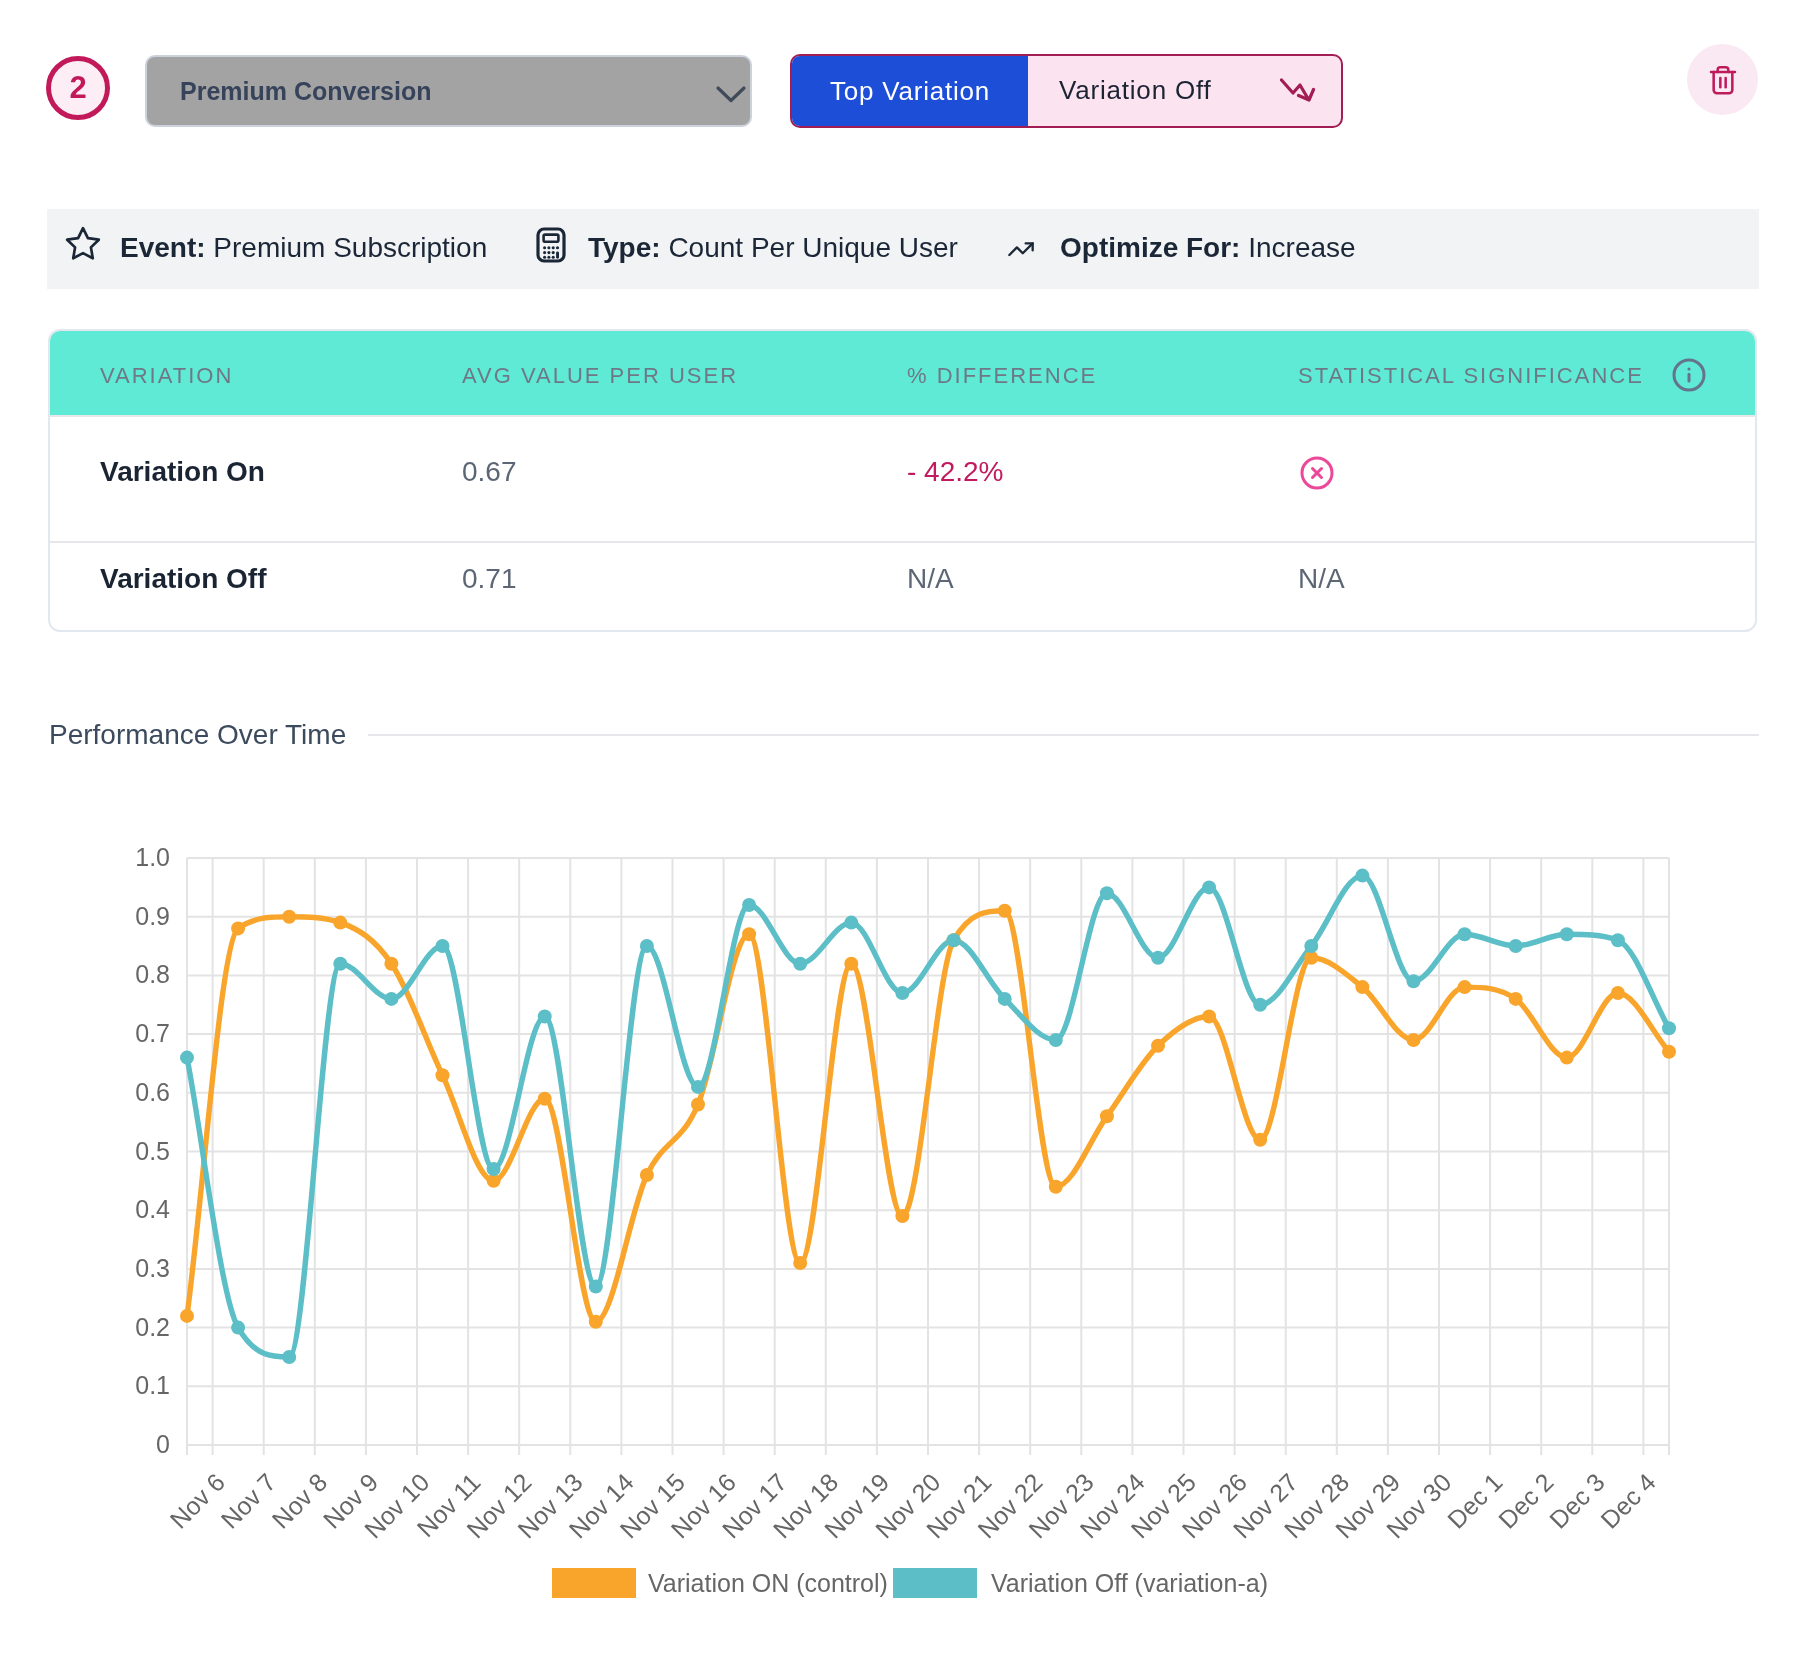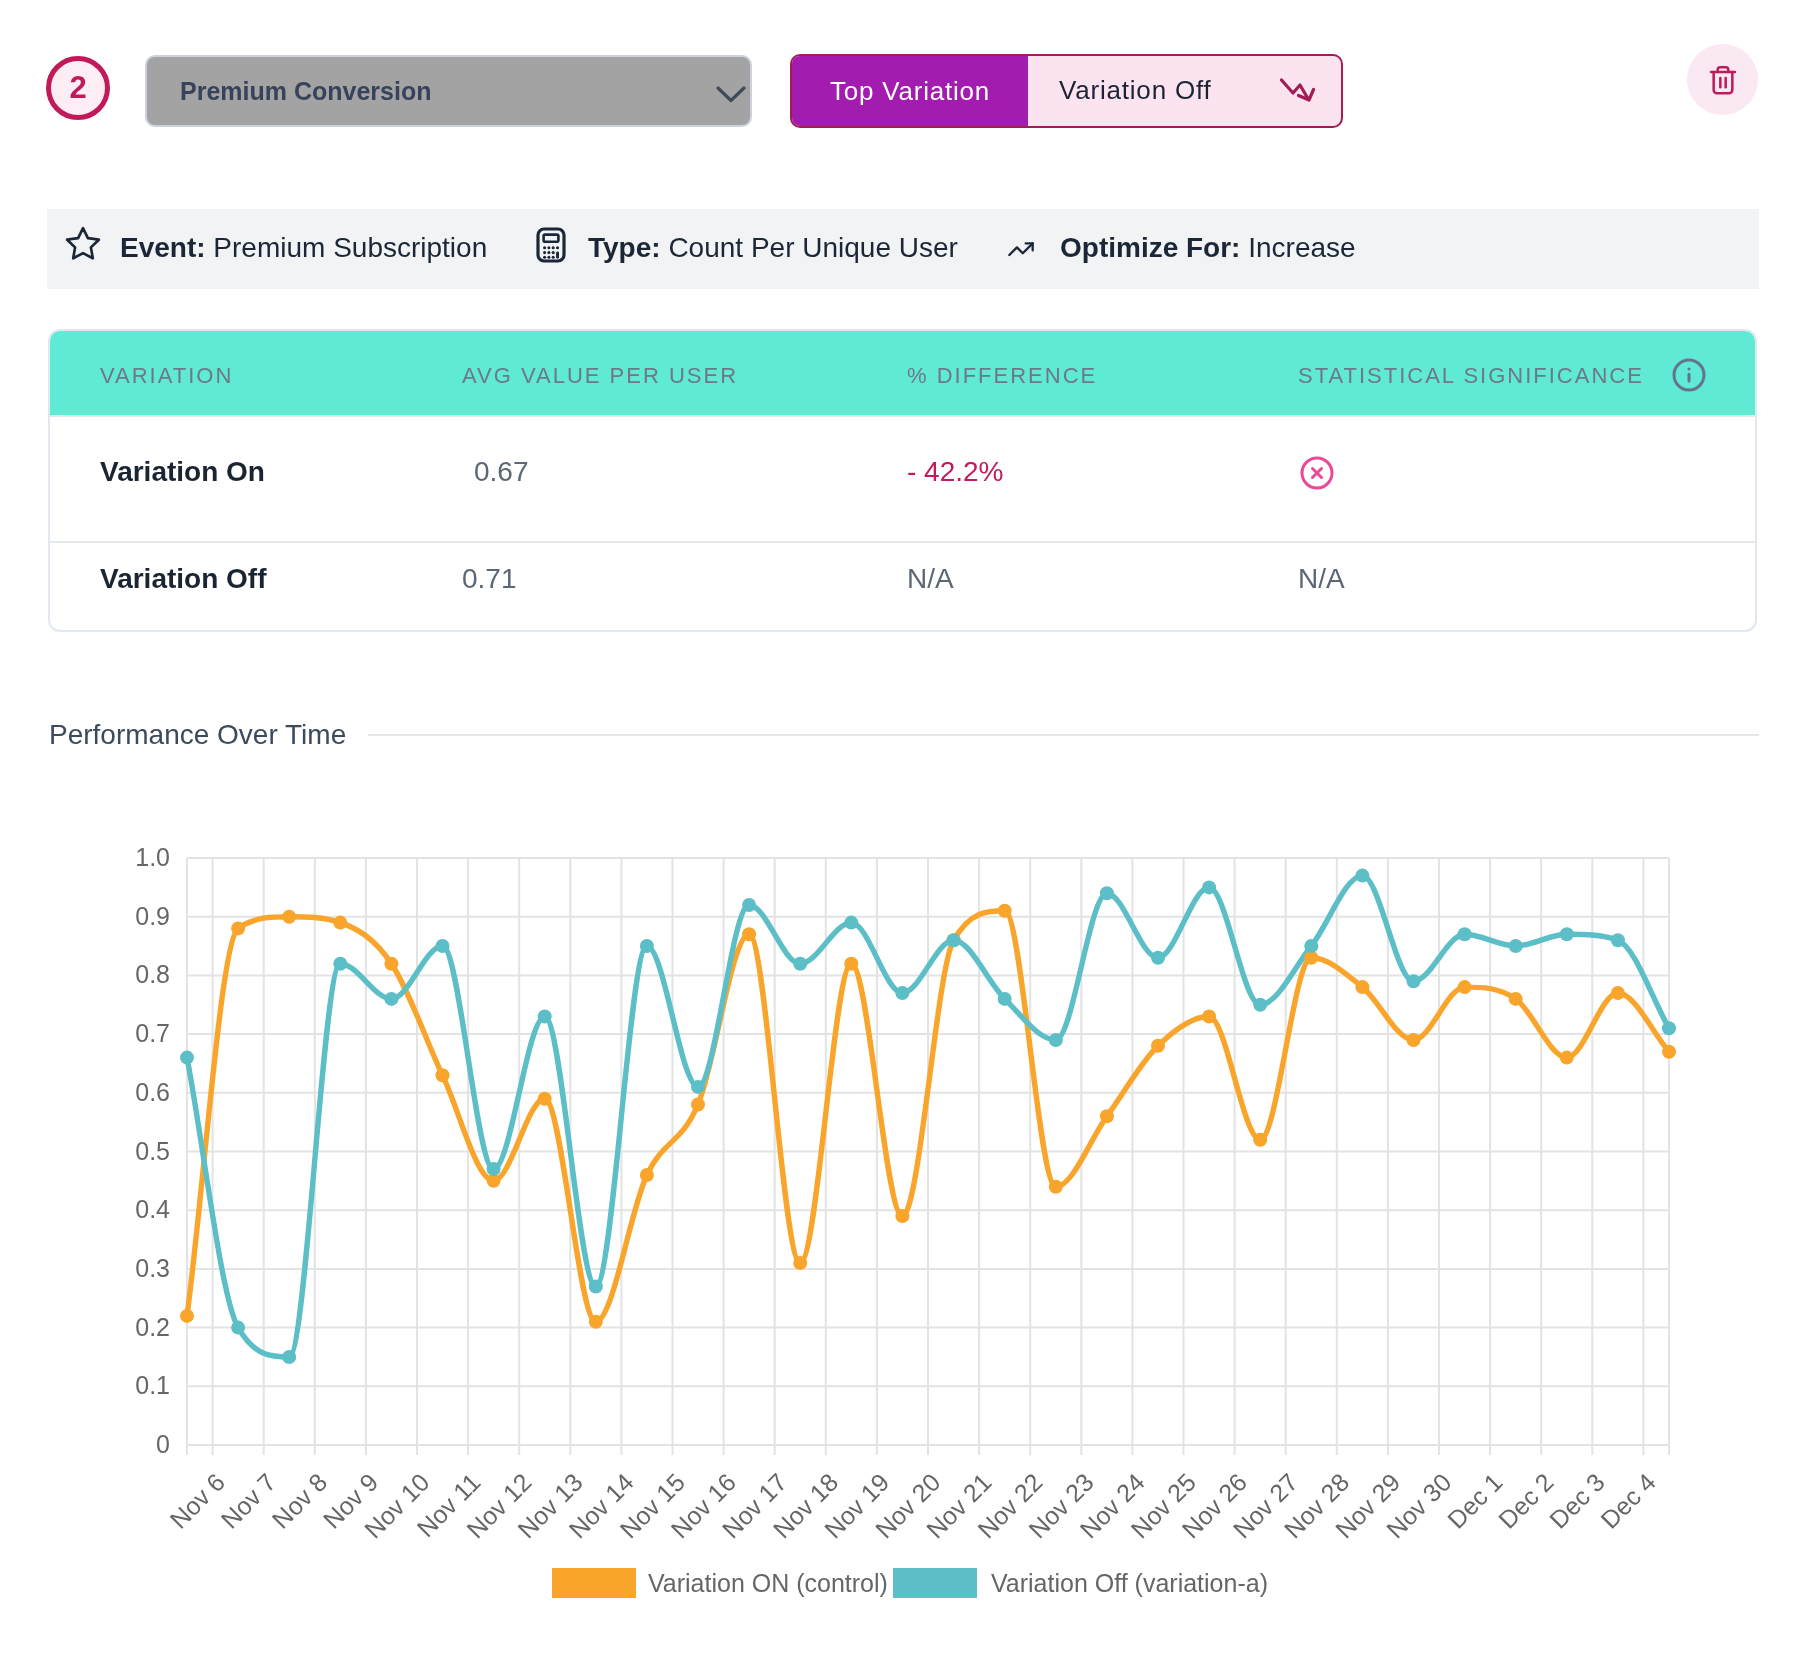--- a/index.html
+++ b/index.html
@@ -4,21 +4,21 @@
 <style>
 * { margin:0; padding:0; box-sizing:border-box; }
 html,body { width:1806px; height:1656px; background:#fff; font-family:"Liberation Sans", sans-serif; position:relative; overflow:hidden; }
 .abs { position:absolute; }
 
 .numcircle { left:46px; top:56px; width:64px; height:64px; border-radius:50%; border:5.5px solid #C2195B; background:#FCEEF4; color:#C2195B; font-size:31px; font-weight:700; display:flex; align-items:center; justify-content:center; }
 .dropdown { left:145px; top:55px; width:607px; height:72px; border:2px solid #CBD2DC; border-radius:10px; background:#a3a3a3; display:flex; align-items:center; }
 .dropdown .lbl { margin-left:33px; font-size:25px; font-weight:600; color:#36435A; }
 .dropdown svg { position:absolute; right:2px; top:22px; }
 .seg { left:790px; top:54px; height:74px; display:flex; border-radius:10px; overflow:hidden; border:2px solid #A11D54; background:#FBE3EF; }
-.seg .dark { width:236px; background:#a21caf; color:#fff; font-size:26px; letter-spacing:.8px; font-weight:500; display:flex; align-items:center; justify-content:center; }
+.seg .dark { width:236px; background:#1d4ed8; color:#fff; font-size:26px; letter-spacing:.8px; font-weight:500; display:flex; align-items:center; justify-content:center; }
 .seg .light { width:313px; color:#1C2434; font-size:26px; letter-spacing:.8px; font-weight:500; position:relative; }
 .seg .light span { position:absolute; left:31px; top:19px; }
 .seg .light svg { position:absolute; left:252px; top:22px; }
 .trashbtn { left:1687px; top:44px; width:71px; height:71px; border-radius:50%; background:#FAE8F2; display:flex; align-items:center; justify-content:center; }
 
 .metabar { left:47px; top:209px; width:1712px; height:80px; background:#F1F3F5; }
 .metatext { top:232px; font-size:28px; color:#1B2737; white-space:nowrap;text-align:center; }
 .metatext b { font-weight:700; }
 
 .tbl { left:48px; top:329px; width:1709px; height:303px; border:2px solid #E2E8F0; border-radius:12px; background:#fff; overflow:hidden; }
@@ -95,21 +95,21 @@
     <span class="th" style="left:857px;">% DIFFERENCE</span>
     <span class="th" style="left:1248px;">STATISTICAL SIGNIFICANCE</span>
     <svg style="position:absolute;left:1621px;top:26px;" width="36" height="36" viewBox="0 0 24 24" fill="none" stroke="#64748B" stroke-width="2" stroke-linecap="round" stroke-linejoin="round">
         <circle cx="12" cy="12" r="10"></circle>
         <line x1="12" y1="16" x2="12" y2="11.5"></line>
         <line x1="11.95" y1="8" x2="12.05" y2="8"></line>
       </svg>
   </div>
   <div class="row1">
     <span class="cell cname" style="left:50px;">Variation On</span>
-    <span class="cell" style="left:412px;margin-left:12px;">0.67</span>
+    <span class="cell" style="left:412px;">0.67</span>
     <span class="cell" style="left:857px;color:#C21A5E;">- 42.2%</span>
     <svg style="position:absolute;left:1249px;top:38px;" width="36" height="36" viewBox="0 0 24 24" fill="none" stroke="#EC4899" stroke-width="2" stroke-linecap="round" stroke-linejoin="round">
         <circle cx="12" cy="12" r="10"></circle>
         <line x1="9" y1="9" x2="15" y2="15"></line>
         <line x1="15" y1="9" x2="9" y2="15"></line>
       </svg>
   </div>
   <div class="row2">
     <span class="cell cname" style="left:50px;">Variation Off</span>
     <span class="cell" style="left:412px;">0.71</span>

